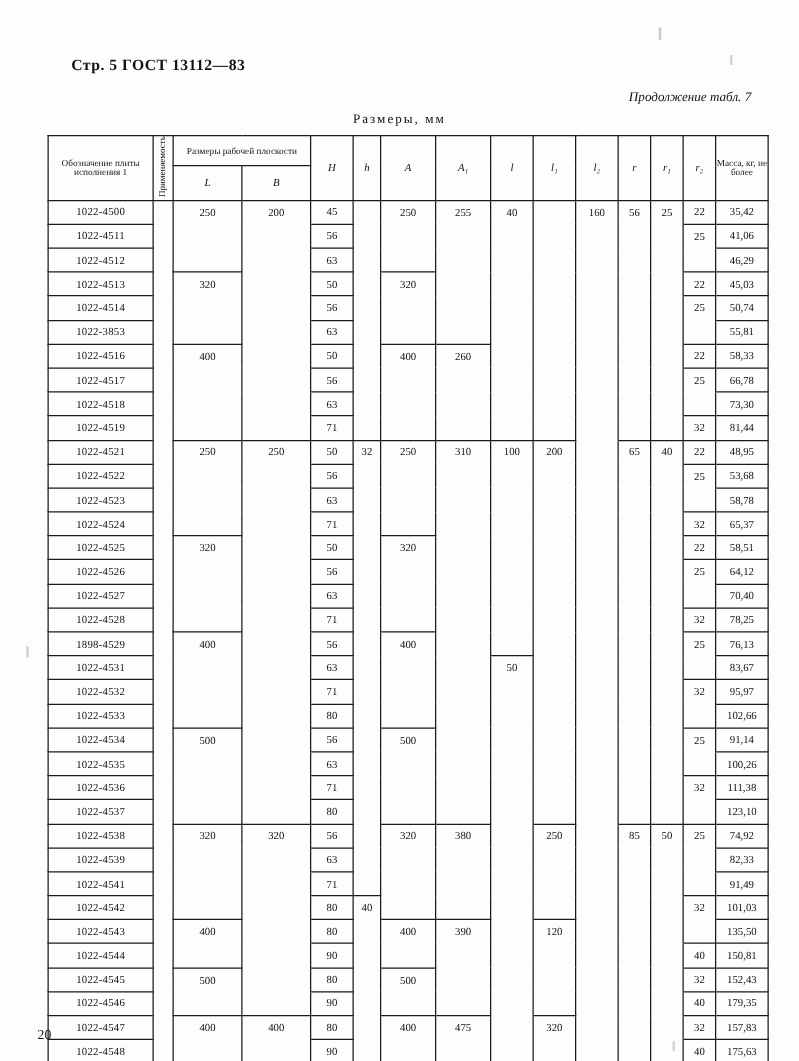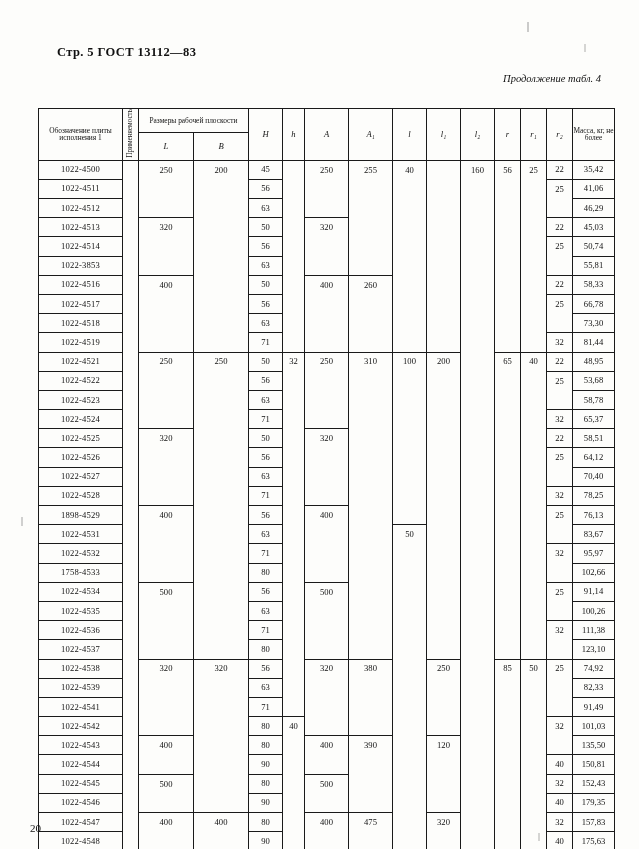--- a/index.html
+++ b/index.html
@@ -102,21 +102,22 @@
     line-height: 1;
   }
   .speck { position: absolute; background: #999; }
 </style>
 </head>
 <body>
 
 <div class="page">
 
   <div class="hdr-left">Стр. 5  ГОСТ 13112—83</div>
-  <div class="hdr-right">Продолжение табл. 4</div>
+  <div class="hdr-right">Продолжение табл. 7</div>
+  <div class="center-title">Размеры, мм</div>
 
   <div class="tbl-wrap">
     <table class="main">
       <colgroup>
         <col style="width:84px">
         <col style="width:16px">
         <col style="width:55px">
         <col style="width:55px">
         <col style="width:34px">
         <col style="width:22px">
@@ -484,21 +485,21 @@
             <td class="val" style="border-top: none; border-bottom: none;"></td>
             <td class="val" style="border-top: none; border-bottom: none;"></td>
             <td class="val" style="border-top: none; border-bottom: none;"></td>
             <td class="val" style="border-top: none; border-bottom: none;"></td>
             <td class="val" style="border-top: none; border-bottom: none;"></td>
             <td class="val" style="border-top: none; border-bottom: none;"></td>
             <td class="val" style="border-bottom: none;">32</td>
             <td class="mass">95,97</td>
           </tr>
           <tr>
-            <td class="code">1758-4533</td>
+            <td class="code">1022-4533</td>
             <td class="val" style="border-top: none;"></td>
             <td class="val" style="border-top: none; border-bottom: none;"></td>
             <td class="val">80</td>
             <td class="val" style="border-top: none; border-bottom: none;"></td>
             <td class="val" style="border-top: none;"></td>
             <td class="val" style="border-top: none; border-bottom: none;"></td>
             <td class="val" style="border-top: none; border-bottom: none;"></td>
             <td class="val" style="border-top: none; border-bottom: none;"></td>
             <td class="val" style="border-top: none; border-bottom: none;"></td>
             <td class="val" style="border-top: none; border-bottom: none;"></td>

